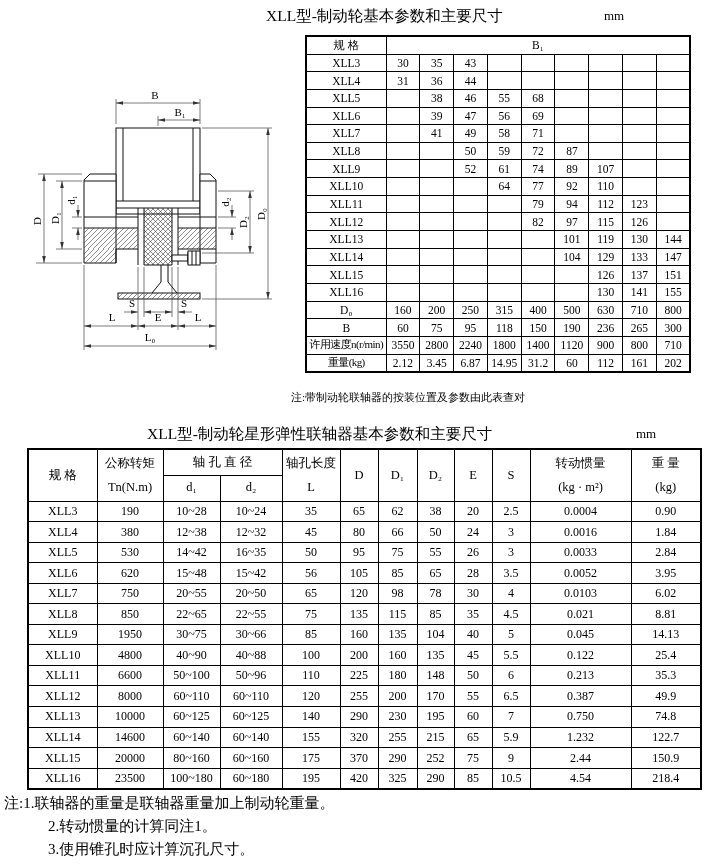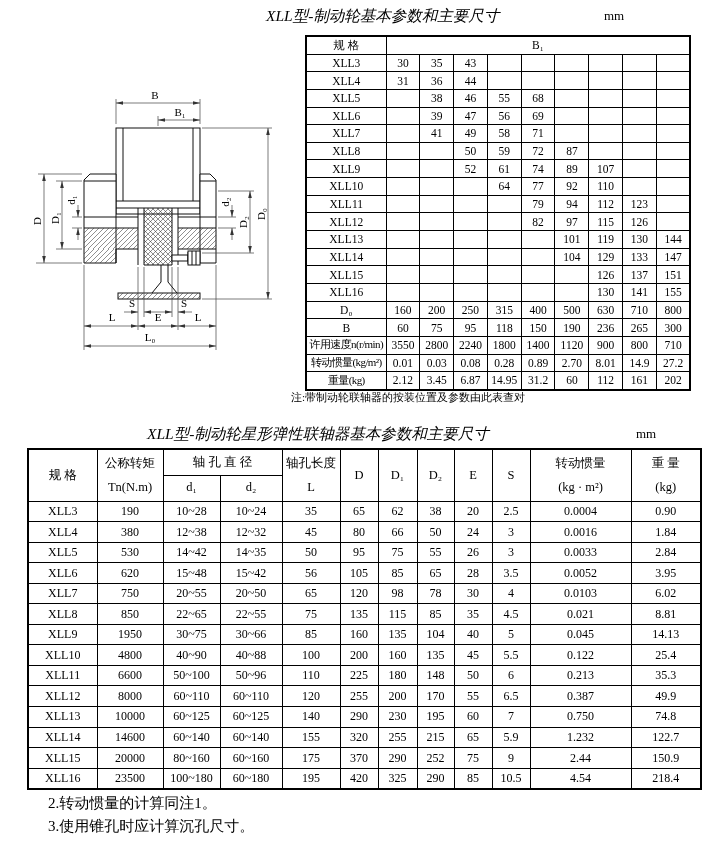--- a/index.html
+++ b/index.html
@@ -1,21 +1,21 @@
 <!DOCTYPE html>
 <html><head>
 <meta charset="utf-8">
 <style>
   html,body{margin:0;padding:0;}
   body{
     width:725px;height:867px;position:relative;background:#fff;color:#000;
     font-family:"Liberation Serif","DejaVu Serif",serif;
   }
   .abs{position:absolute;}
-  .title{font-size:15.5px;white-space:nowrap;font-style:italic;}
+  .title{font-size:15.5px;white-space:nowrap;}
   .unit{font-size:13px;}
   table{border-collapse:collapse;table-layout:fixed;position:absolute;background:#fff;}
   table{border:2px solid #000;}
   td{border:1px solid #000;text-align:center;vertical-align:middle;padding:0;
      white-space:nowrap;overflow:hidden;line-height:1.05;}
   #t1{left:305px;top:35px;width:384px;}
   #t1 td{height:16.65px;font-size:11.5px;}
   #t1 td.small{font-size:11px;letter-spacing:-0.6px;}
   #t2{left:27px;top:448px;width:673px;}
   #t2 thead td{font-size:12.5px;}
@@ -474,32 +474,20 @@
         <td class="small">许用速度n(r/min)</td>
         <td>3550</td>
         <td>2800</td>
         <td>2240</td>
         <td>1800</td>
         <td>1400</td>
         <td>1120</td>
         <td>900</td>
         <td>800</td>
         <td>710</td>
-      </tr>
-      <tr>
-        <td class="small">转动惯量(kg/m²)</td>
-        <td>0.01</td>
-        <td>0.03</td>
-        <td>0.08</td>
-        <td>0.28</td>
-        <td>0.89</td>
-        <td>2.70</td>
-        <td>8.01</td>
-        <td>14.9</td>
-        <td>27.2</td>
       </tr>
       <tr>
         <td class="small">重量(kg)</td>
         <td>2.12</td>
         <td>3.45</td>
         <td>6.87</td>
         <td>14.95</td>
         <td>31.2</td>
         <td>60</td>
         <td>112</td>
@@ -586,21 +574,21 @@
         <td>50</td>
         <td>24</td>
         <td>3</td>
         <td>0.0016</td>
         <td>1.84</td>
       </tr>
       <tr>
         <td>XLL5</td>
         <td>530</td>
         <td>14~42</td>
-        <td>14~35</td>
+        <td>16~35</td>
         <td>50</td>
         <td>95</td>
         <td>75</td>
         <td>55</td>
         <td>26</td>
         <td>3</td>
         <td>0.0033</td>
         <td>2.84</td>
       </tr>
       <tr>
@@ -754,15 +742,16 @@
         <td>290</td>
         <td>85</td>
         <td>10.5</td>
         <td>4.54</td>
         <td>218.4</td>
       </tr>
     </tbody>
 </table>
 
 <div id="notes" class="abs">
+  <div>注:1.联轴器的重量是联轴器重量加上制动轮重量。</div>
   <div class="indent">2.转动惯量的计算同注1。</div>
   <div class="indent">3.使用锥孔时应计算沉孔尺寸。</div>
 </div>
 
 </body></html>

